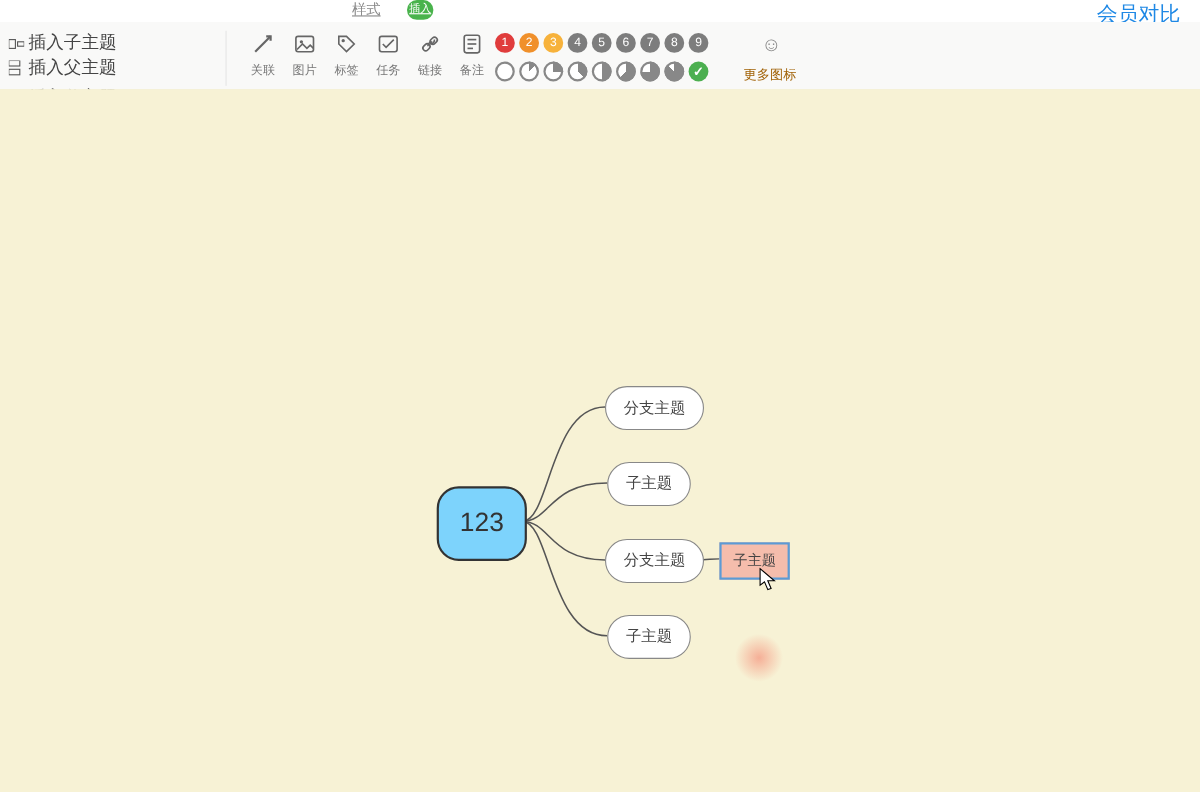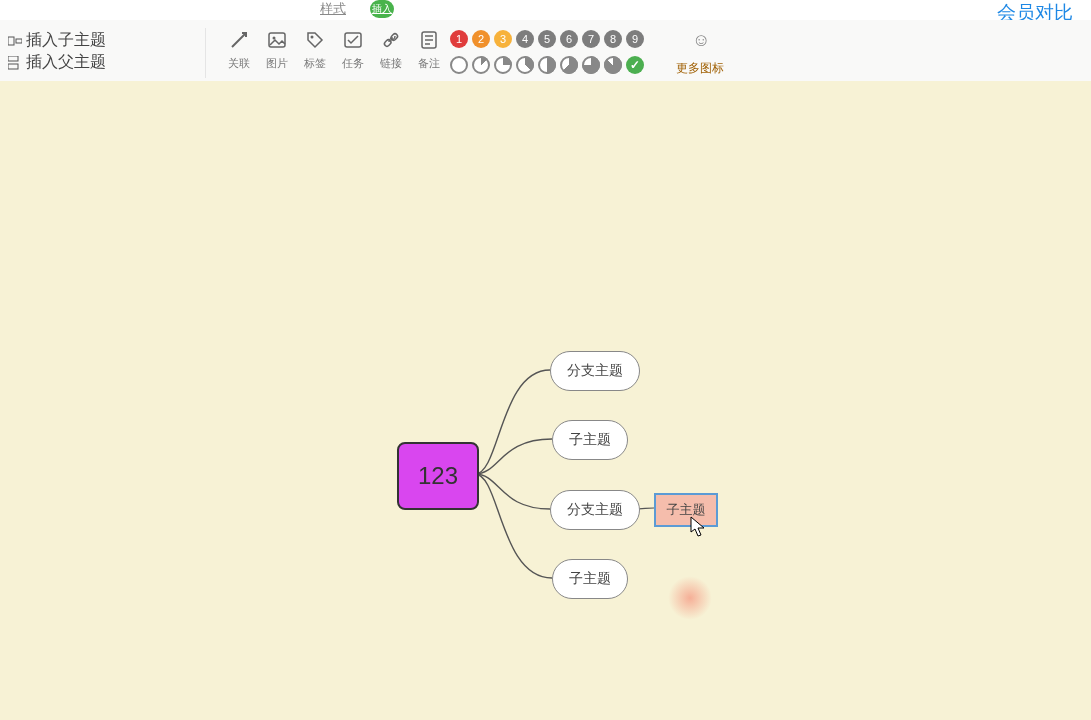--- a/index.html
+++ b/index.html
@@ -38,21 +38,21 @@
   .pie .fill{position:absolute;inset:-2px;border-radius:50%;}
   .done{width:18px;height:18px;border-radius:50%;background:#4caf50;display:flex;align-items:center;justify-content:center;color:#fff;font-size:12px;font-weight:bold;}
 
   .emoji-ico{position:absolute;left:692px;top:10px;font-size:18px;color:#888;cursor:pointer;}
   .more-icons{position:absolute;left:676px;top:40px;font-size:12px;color:#a16207;cursor:pointer;}
 
   
   .canvas{position:absolute;left:0;top:81px;right:0;bottom:0;background:#f7f2d5;}
 
   
-  .node-root{position:absolute;left:397px;top:442px;width:78px;height:64px;border:2px solid #333;border-radius:8px;background:#d946ef;display:flex;align-items:center;justify-content:center;font-size:24px;color:#333;}
+  .node-root{position:absolute;left:397px;top:442px;width:78px;height:64px;border:2px solid #333;border-radius:20px;background:#7dd3fc;display:flex;align-items:center;justify-content:center;font-size:24px;color:#333;}
   .node-pill{position:absolute;height:38px;border:1.5px solid #888;border-radius:20px;background:#fff;display:flex;align-items:center;justify-content:center;font-size:14px;color:#444;padding:0 16px;font-family:Liberation Mono, monospace;}
   .node-sel{position:absolute;left:654px;top:493px;width:60px;height:30px;border:2px solid #5b9bd5;background:rgba(244,166,154,0.7);display:flex;align-items:center;justify-content:center;font-size:13px;color:#444;}
   .click-halo{position:absolute;left:668px;top:495px;width:44px;height:44px;border-radius:50%;background:radial-gradient(circle,rgba(244,120,100,0.55) 0%,rgba(244,120,100,0) 70%);pointer-events:none;}
 
   
   .cursor{position:absolute;left:690px;top:516px;pointer-events:none;}
 
   svg.lines{position:absolute;left:0;top:0;pointer-events:none;}
 </style>
 </head>

